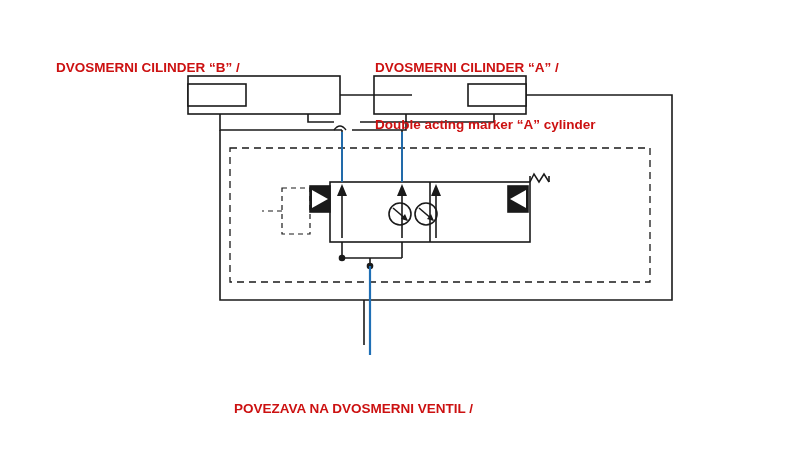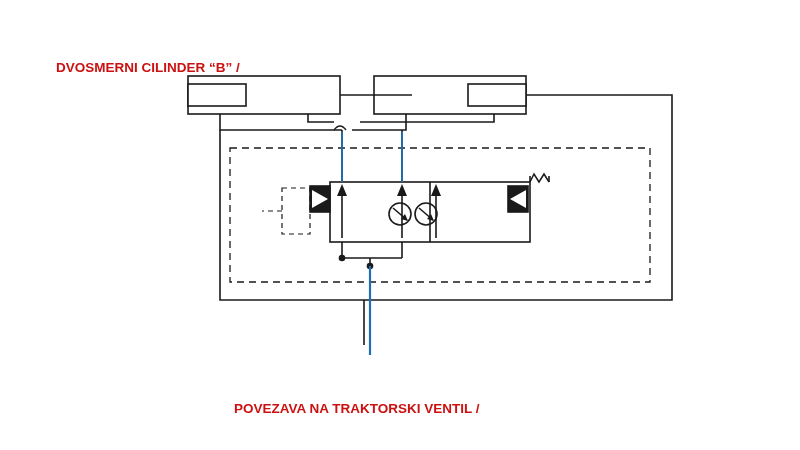--- a/index.html
+++ b/index.html
@@ -153,20 +153,22 @@
       <line x1="330" y1="132" x2="330" y2="182"></line>
       <line x1="390" y1="132" x2="390" y2="182"></line>
     </g>
   </svg>
 
   <div class="label" id="label-b">
     <div>DVOSMERNI CILINDER “B” /</div>
   </div>
 
   <div class="label" id="label-a">
+    <div>DVOSMERNI CILINDER “A” /</div>
+    <div>Double acting marker “A” cylinder</div>
   </div>
 
   <div class="label" id="label-valve">
-    <div>POVEZAVA NA TRAKTORSKI VENTIL /</div>
+    <div>POVEZAVA NA DVOSMERNI VENTIL /</div>
     
   </div>
 
 </div>
 
 </body></html>

